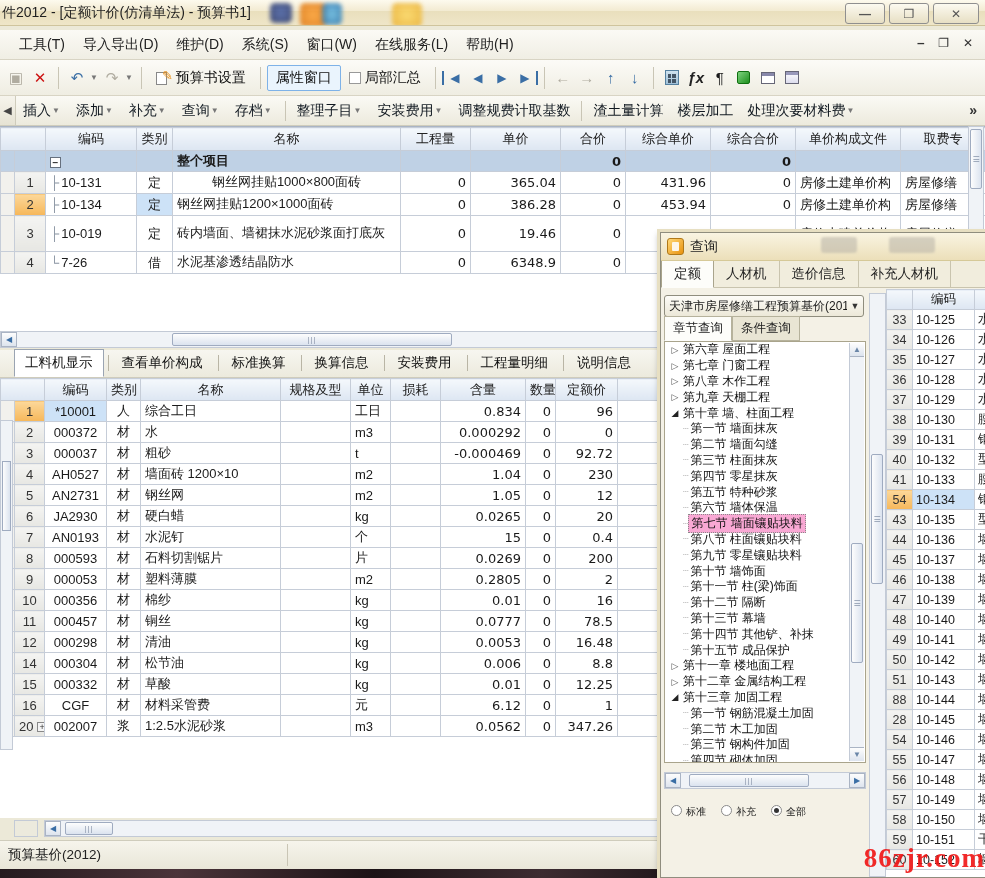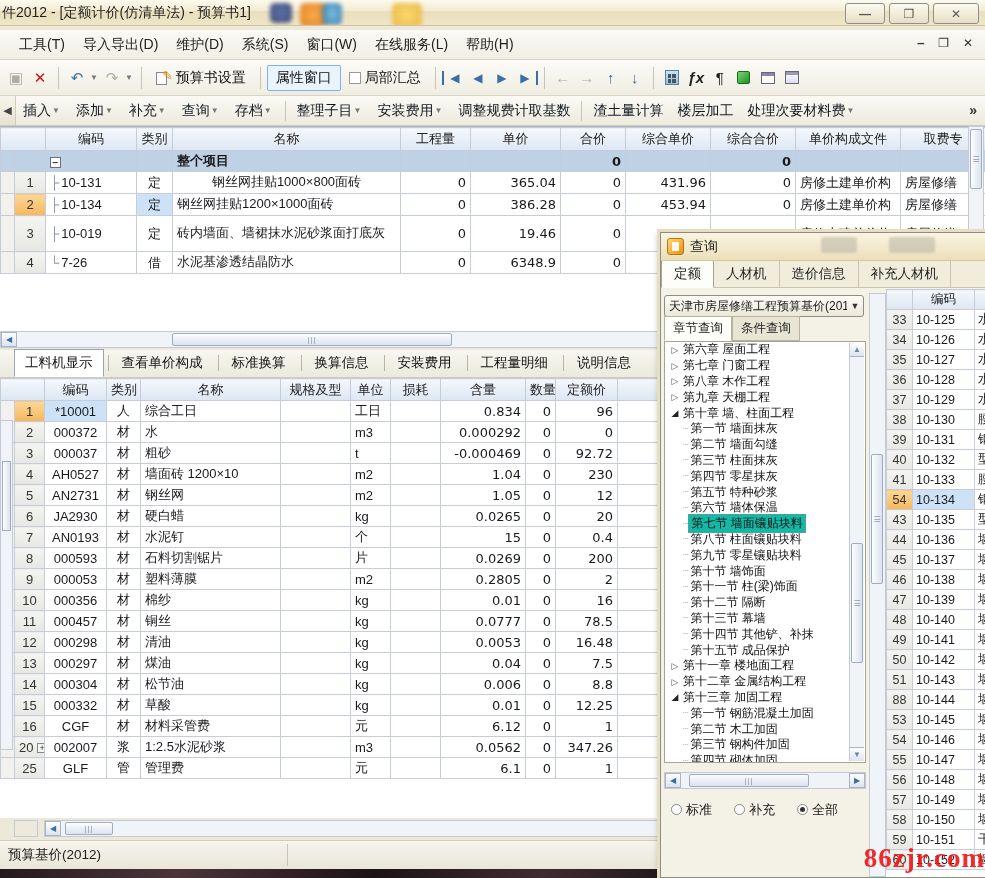--- a/index.html
+++ b/index.html
@@ -141,25 +141,25 @@
   .q-drop .txt { flex:1; overflow:hidden; white-space:nowrap; }
   .q-drop .arr { width:16px; color:#333; font-size:9px; text-align:center; }
   .q-subtabs { position:absolute; left:3px; top:30px; height:22px; display:flex; align-items:flex-end; font-size:12.5px; }
   .q-subtab { padding:3px 8px; border:1px solid #b6b29c; background:#e9e5d4; color:#222; white-space:nowrap; }
   .q-subtab.active { background:#fdfdfa; border-bottom-color:#fdfdfa; }
   .q-tree { position:absolute; left:3px; top:52px; width:202px; bottom:114px; background:#fff; border:1px solid #a9a48c; overflow:hidden; }
   .treeitem { height:15.8px; display:flex; align-items:center; white-space:nowrap; font-size:12px; color:#111; }
   .treeitem .arrow { width:12px; text-align:center; font-size:9px; color:#555; flex:none; }
   .treeitem .arrow.exp { color:#222; }
   .treeitem .lbl { padding:0 2px; }
-  .treeitem.selected .lbl { background:#14b8a6; border:1px dotted #8a8a8a; }
+  .treeitem.selected .lbl { background:#f9a8d4; border:1px dotted #8a8a8a; }
   .treeitem .conn { color:#b9b9b9; font-size:9px; flex:none; }
   .q-tree-scroll { position:absolute; right:1px; top:1px; width:15px; bottom:1px; background:#f0f3f7; border-left:1px solid #c3cad6; }
   .q-hscroll { position:absolute; left:3px; bottom:88px; width:202px; }
-  .q-radios { position:absolute; left:10px; bottom:58px; width:198px; display:flex; gap:22px; font-size:13px; align-items:center; }
+  .q-radios { position:absolute; left:10px; bottom:58px; width:198px; display:flex; gap:15px; font-size:10px; align-items:center; }
   .radio { width:11px; height:11px; border:1px solid #8a8a8a; border-radius:50%; background:#fff; display:inline-block;
     margin-right:4px; vertical-align:-1px; position:relative; }
   .radio.on::after { content:""; position:absolute; left:2px; top:2px; width:5px; height:5px; border-radius:50%; background:#333; }
   .q-vsb { position:absolute; left:208px; top:60px; width:17px; bottom:0; background:#f0f3f7; border:1px solid #c3cad6; }
   .q-list { position:absolute; left:225px; top:56px; right:0; bottom:0; background:#fff; overflow:hidden; }
   .q-list table { border-collapse:collapse; table-layout:fixed; width:115px; }
   .q-list td, .q-list th { border:1px solid #c6cdd8; font-size:12.5px; height:20px; padding:0 3px; white-space:nowrap; overflow:hidden; }
   .q-list th { background:linear-gradient(#f4f8fc,#dde6f2); font-weight:normal; }
 
   .watermark { position:absolute; right:0px; top:843px; z-index:9; color:#f01818; font-size:27px; font-weight:bold;
@@ -600,35 +600,20 @@
   <td>kg</td>
   <td></td>
   <td class="num">0.0053</td>
   <td class="num">0</td>
   <td class="num">16.48</td>
   <td></td>
           <td></td>
         </tr>
         <tr>
   <td class="gut"></td>
-  <td class="rn ">13</td>
-  <td class=" center">000297</td>
-  <td class="center">材</td>
-  <td>煤油</td>
-  <td></td>
-  <td>kg</td>
-  <td></td>
-  <td class="num">0.04</td>
-  <td class="num">0</td>
-  <td class="num">7.5</td>
-  <td></td>
-          <td></td>
-        </tr>
-        <tr>
-  <td class="gut"></td>
   <td class="rn ">14</td>
   <td class=" center">000304</td>
   <td class="center">材</td>
   <td>松节油</td>
   <td></td>
   <td>kg</td>
   <td></td>
   <td class="num">0.006</td>
   <td class="num">0</td>
   <td class="num">8.8</td>
@@ -670,35 +655,20 @@
   <td class="rn ">20 <span class="plusbox">+</span></td>
   <td class=" center">002007</td>
   <td class="center">浆</td>
   <td>1:2.5水泥砂浆</td>
   <td></td>
   <td>m3</td>
   <td></td>
   <td class="num">0.0562</td>
   <td class="num">0</td>
   <td class="num">347.26</td>
-  <td></td>
-          <td></td>
-        </tr>
-        <tr>
-  <td class="gut"></td>
-  <td class="rn ">25</td>
-  <td class=" center">GLF</td>
-  <td class="center">管</td>
-  <td>管理费</td>
-  <td></td>
-  <td>元</td>
-  <td></td>
-  <td class="num">6.1</td>
-  <td class="num">0</td>
-  <td class="num">1</td>
   <td></td>
           <td></td>
         </tr>
       </tbody>
     </table>
 </div>
 <div class="left-vscroll">
   <div class="left-vthumb"></div>
 </div>
 <div class="hscroll-lower-extra"></div>
@@ -973,21 +943,21 @@
     <td class="rn ">51</td>
     <td class="">10-143</td>
     <td>墙</td>
           </tr>
           <tr>
     <td class="rn ">88</td>
     <td class="">10-144</td>
     <td>墙</td>
           </tr>
           <tr>
-    <td class="rn ">53</td>
+    <td class="rn ">28</td>
     <td class="">10-145</td>
     <td>墙</td>
           </tr>
           <tr>
     <td class="rn ">54</td>
     <td class="">10-146</td>
     <td>墙</td>
           </tr>
           <tr>
     <td class="rn ">55</td>

